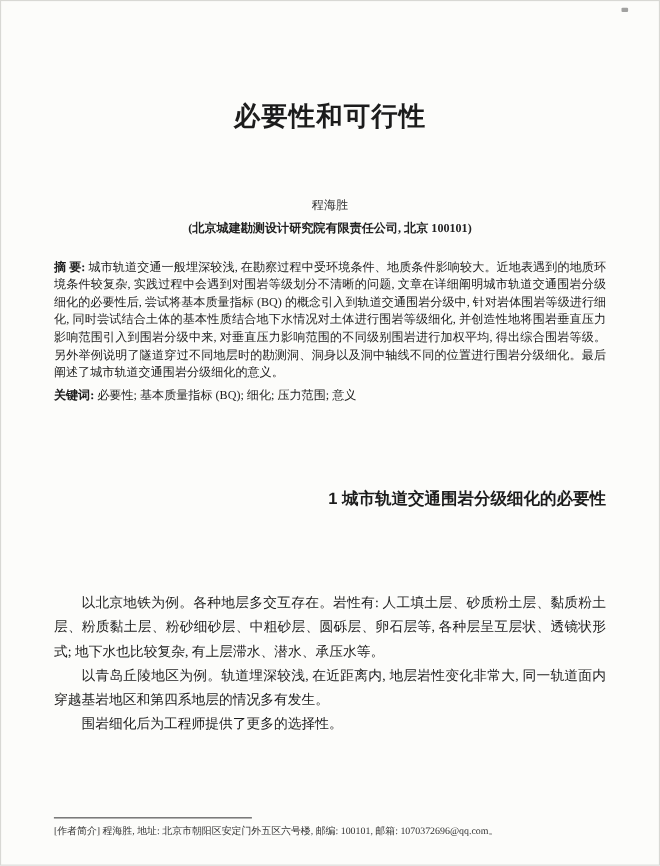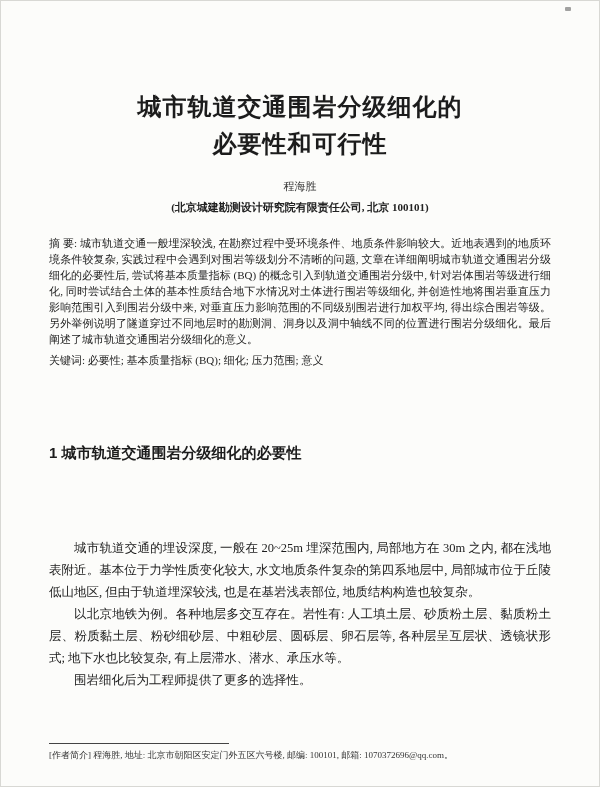--- a/index.html
+++ b/index.html
@@ -52,29 +52,30 @@
     right: 48px;
   }
   .abstract-block p {
     margin: 0;
     font-size: 11px;
     line-height: 16px;
     text-align: justify;
     text-justify: inter-ideograph;
   }
   .abstract-block .keywords { margin-top: 5px; }
-  .bold { font-weight: normal; }
+  .bold { font-weight: bold; }
   .sec1 {
     position: absolute;
     top: 443px;
     left: 48px;
     right: 48px;
     font-size: 15px;
     font-weight: bold;
     font-family: "Liberation Sans", "DejaVu Sans", sans-serif;
+    text-align: right;
   }
   .sec11 {
     position: absolute;
     top: 498px;
     left: 48px;
     right: 48px;
     font-size: 13.5px;
     font-weight: bold;
     font-family: "Liberation Sans", "DejaVu Sans", sans-serif;
   }
@@ -121,39 +122,38 @@
   }
 </style>
 </head>
 <body>
 
 <div class="page">
 
   <div class="corner-mark"></div>
 
   <div class="title">
-    <div>城市轨道交通围岩分级细化的</div>
     <div>必要性和可行性</div>
   </div>
 
   <div class="author">程海胜</div>
 
   <div class="affiliation">(北京城建勘测设计研究院有限责任公司, 北京  100101)</div>
 
   <div class="abstract-block">
     <p><span class="bold">摘  要:</span> <span>城市轨道交通一般埋深较浅, 在勘察过程中受环境条件、地质条件影响较大。近地表遇到的地质环境条件较复杂, 实践过程中会遇到对围岩等级划分不清晰的问题, 文章在详细阐明城市轨道交通围岩分级细化的必要性后, 尝试将基本质量指标 (BQ) 的概念引入到轨道交通围岩分级中, 针对岩体围岩等级进行细化, 同时尝试结合土体的基本性质结合地下水情况对土体进行围岩等级细化, 并创造性地将围岩垂直压力影响范围引入到围岩分级中来, 对垂直压力影响范围的不同级别围岩进行加权平均, 得出综合围岩等级。另外举例说明了隧道穿过不同地层时的勘测洞、洞身以及洞中轴线不同的位置进行围岩分级细化。最后阐述了城市轨道交通围岩分级细化的意义。</span></p>
     <p class="keywords"><span class="bold">关键词:</span> <span>必要性; 基本质量指标 (BQ); 细化; 压力范围; 意义</span></p>
   </div>
 
   <div class="sec1">1  城市轨道交通围岩分级细化的必要性</div>
 
 
   <div class="body-text">
-    <p>城市轨道交通的埋设深度, 一般在 20~25m 埋深范围内, 局部地方在 30m 之内, 都在浅地表附近。基本位于力学性质变化较大, 水文地质条件复杂的第四系地层中, 局部城市位于丘陵低山地区, 但由于轨道埋深较浅, 也是在基岩浅表部位, 地质结构构造也较复杂。</p>
     <p>以北京地铁为例。各种地层多交互存在。岩性有: 人工填土层、砂质粉土层、黏质粉土层、粉质黏土层、粉砂细砂层、中粗砂层、圆砾层、卵石层等, 各种层呈互层状、透镜状形式; 地下水也比较复杂, 有上层滞水、潜水、承压水等。</p>
+    <p>以青岛丘陵地区为例。轨道埋深较浅, 在近距离内, 地层岩性变化非常大, 同一轨道面内穿越基岩地区和第四系地层的情况多有发生。</p>
     <p>围岩细化后为工程师提供了更多的选择性。</p>
   </div>
 
   <div class="footnote-rule"></div>
 
   <div class="footnote">[作者简介] 程海胜, 地址: 北京市朝阳区安定门外五区六号楼, 邮编: 100101, 邮箱: 1070372696@qq.com。</div>
 
 </div>
 
 </body></html>

